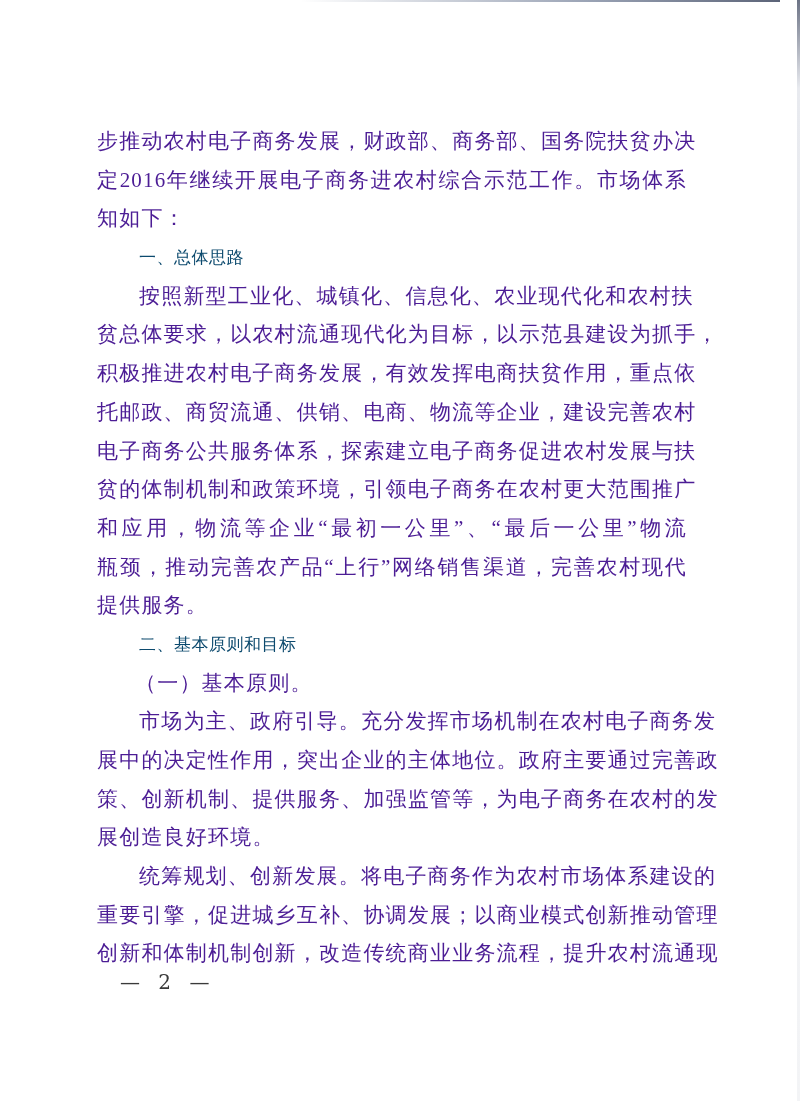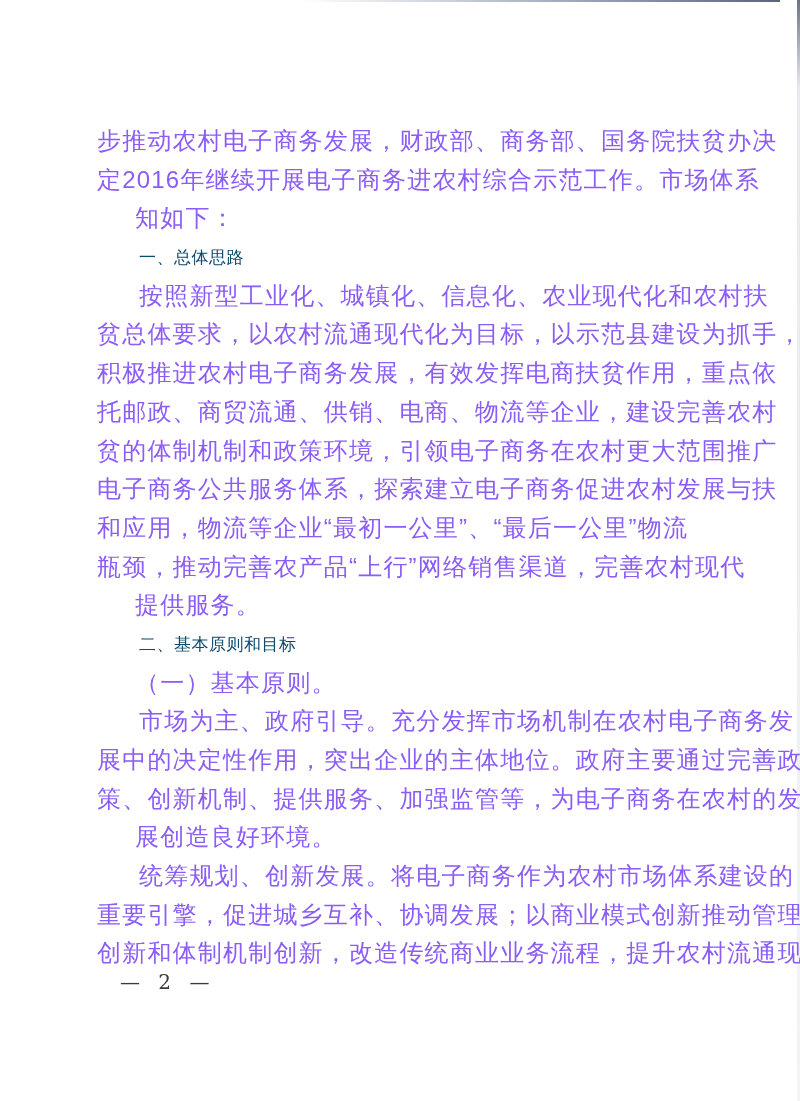--- a/index.html
+++ b/index.html
@@ -32,31 +32,30 @@
     }
     .page {
       position: absolute;
       left: 97px;
       top: 122px;
       width: 590px;
     }
     .line {
       height: 38.7px;
       line-height: 38.7px;
-      font-family: Liberation Sans, sans-serif;
-      font-size: 24px;
-      color: #8b5cf6;
+      font-family: Liberation Serif, serif;
+      font-size: 21px;
+      color: #4c1d95;
       white-space: nowrap;
       letter-spacing: 1.2px;
       text-align: justify;
       text-align-last: justify;
     }
     .line.last {
       text-align-last: left;
-      margin-left: 38px;
     }
     .line.indent {
       padding-left: 42px;
     }
     .heading {
       font-family: "DejaVu Sans", "Liberation Sans", sans-serif;
       font-size: 17px;
       color: #0c4a6e;
       text-align-last: left;
       letter-spacing: 0.5px;
@@ -83,22 +82,22 @@
 
 <div class="page">
   <div class="line">步推动农村电子商务发展，财政部、商务部、国务院扶贫办决</div>
   <div class="line">定2016年继续开展电子商务进农村综合示范工作。市场体系</div>
   <div class="line last">知如下：</div>
   <div class="line heading indent">一、总体思路</div>
   <div class="line indent">按照新型工业化、城镇化、信息化、农业现代化和农村扶</div>
   <div class="line">贫总体要求，以农村流通现代化为目标，以示范县建设为抓手，</div>
   <div class="line">积极推进农村电子商务发展，有效发挥电商扶贫作用，重点依</div>
   <div class="line">托邮政、商贸流通、供销、电商、物流等企业，建设完善农村</div>
+  <div class="line">电子商务公共服务体系，探索建立电子商务促进农村发展与扶</div>
   <div class="line">贫的体制机制和政策环境，引领电子商务在农村更大范围推广</div>
-  <div class="line">电子商务公共服务体系，探索建立电子商务促进农村发展与扶</div>
   <div class="line">和应用，物流等企业“最初一公里”、“最后一公里”物流</div>
   <div class="line">瓶颈，推动完善农产品“上行”网络销售渠道，完善农村现代</div>
   <div class="line last">提供服务。</div>
   <div class="line heading indent">二、基本原则和目标</div>
   <div class="line subheading">（一）基本原则。</div>
   <div class="line indent">市场为主、政府引导。充分发挥市场机制在农村电子商务发</div>
   <div class="line">展中的决定性作用，突出企业的主体地位。政府主要通过完善政</div>
   <div class="line">策、创新机制、提供服务、加强监管等，为电子商务在农村的发</div>
   <div class="line last">展创造良好环境。</div>
   <div class="line indent">统筹规划、创新发展。将电子商务作为农村市场体系建设的</div>

